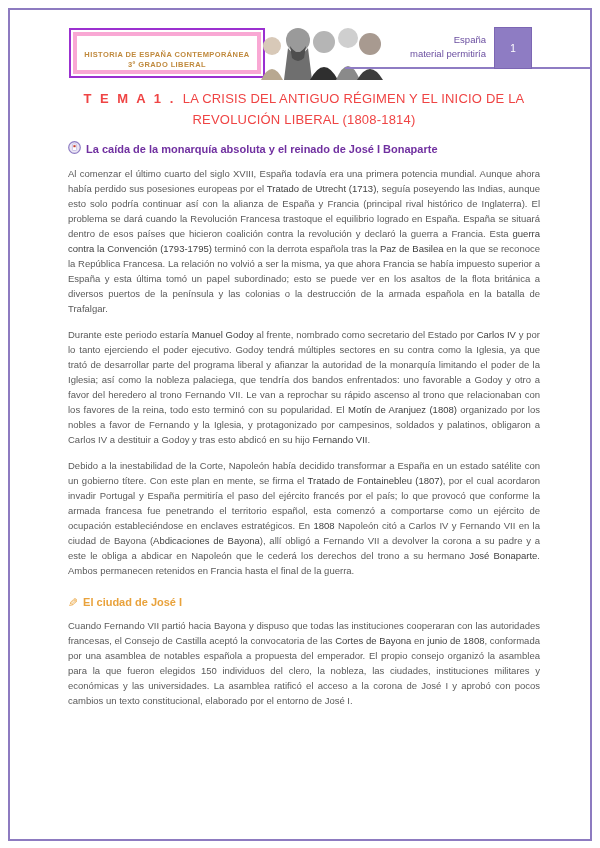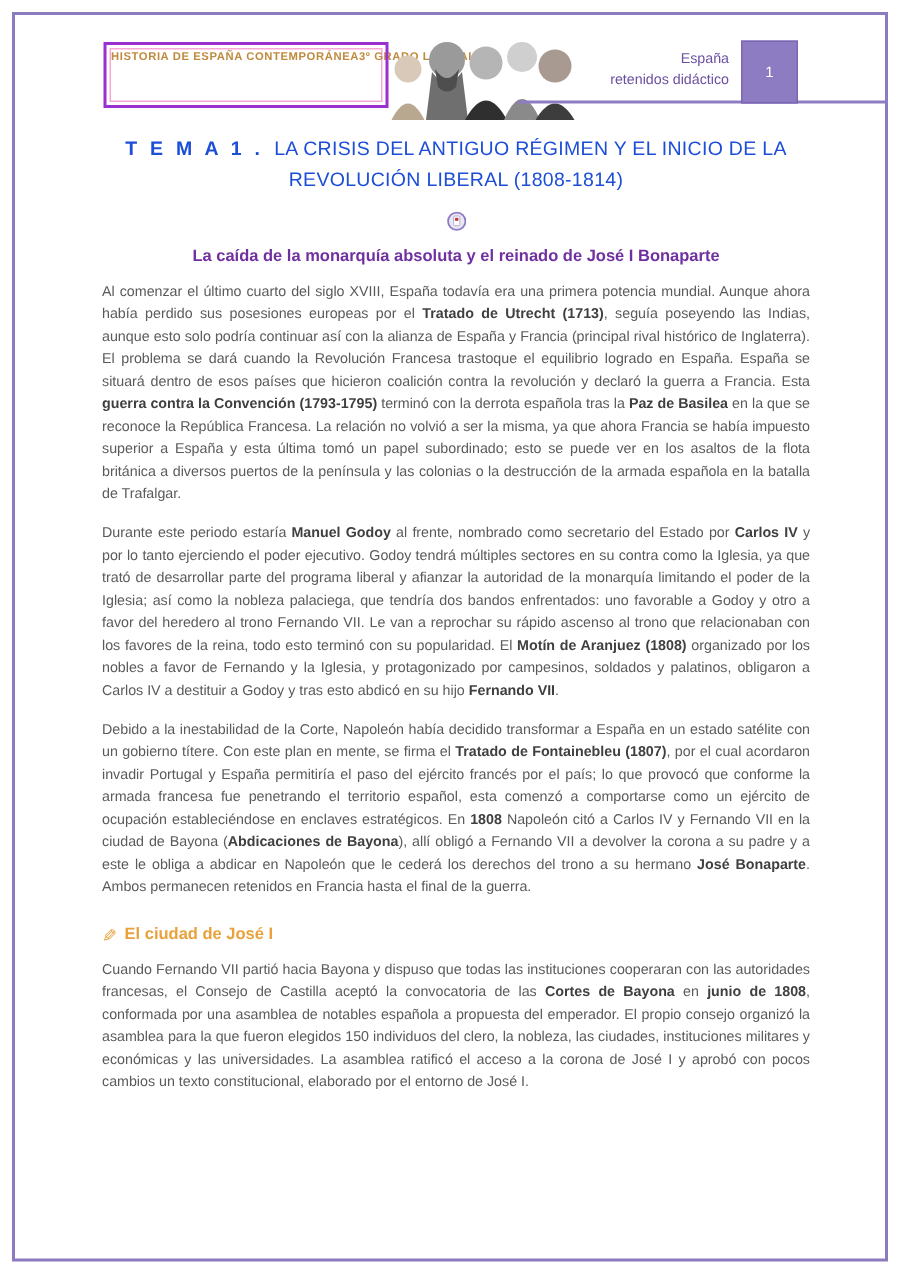--- a/index.html
+++ b/index.html
@@ -7,60 +7,60 @@
     position:relative;width:600px;height:848px;background:#fff;
     font-family:"Liberation Sans",sans-serif;overflow:hidden;
   }
   .page-frame{
     position:absolute;left:8px;top:8px;right:8px;bottom:7px;
     border:2px solid #8d7bc0;pointer-events:none;
   }
   
   .course-box{
     position:absolute;left:73px;top:32px;width:180px;height:34px;
-    border:1px solid #f9a8d4;outline:2px solid #9b30d0;outline-offset:2px;
-    background:#fff;display:flex;flex-direction:row;justify-content:space-between;
+    border:4px solid #f9a8d4;outline:2px solid #9b30d0;outline-offset:2px;
+    background:#fff;display:flex;flex-direction:column;justify-content:flex-end;
     text-align:center;
   }
   .course-box .cl{
     font-size:7.5px;font-weight:bold;color:#c08a3e;
     letter-spacing:.4px;line-height:10px;white-space:nowrap;
   }
   .collage{position:absolute;left:260px;top:24px;width:124px;height:56px;}
   .hdr-right-text{
     position:absolute;left:330px;top:33px;width:156px;text-align:right;
     color:#6b4fa0;font-size:9.5px;line-height:14px;
   }
   .hdr-line{position:absolute;left:345px;top:67px;width:247px;height:2px;background:#8e7cc3;}
   .page-num{
     position:absolute;left:494px;top:27px;width:36px;height:40px;
     background:#8e7cc3;border:1px solid #7c66b3;
     color:#fff;font-size:10px;display:flex;align-items:center;justify-content:center;
   }
   
   .content{position:absolute;left:68px;top:88px;width:472px;}
-  .doc-title{text-align:center;color:#1d4ed8;font-size:13px;line-height:21px;margin:0 0 11px 0;}
+  .doc-title{text-align:center;color:#ef4444;font-size:13px;line-height:21px;margin:0 0 11px 0;}
   .doc-title .prefix{font-weight:bold;letter-spacing:2.5px;margin-right:7px;}
   .doc-title .rest{font-weight:normal;letter-spacing:.2px;}
   .section-heading{
     display:flex;align-items:center;gap:5px;
     font-size:11px;font-weight:bold;margin:0 0 8px 0;line-height:15px;
   }
-  .h-purple{color:#7030a0;flex-direction:column;}
+  .h-purple{color:#7030a0;}
   .h-orange{color:#e9a23b;}
   .sec2{margin-top:17px;}
   .pencil{
     font-size:12px;color:#e9a23b;display:inline-block;
     transform:scaleX(-1);line-height:12px;font-weight:normal;
   }
   p.body{
     font-size:9.5px;line-height:15px;color:#5a5a5a;
     text-align:justify;margin:0 0 11px 0;
   }
-  p.body .b{font-weight:bold;color:#3f3f3f;}
+  p.body .b{font-weight:normal;color:#3f3f3f;}
 </style>
 </head>
 <body>
 
 <div class="page">
   <div class="page-frame"></div>
 
   <div class="course-box">
     <div class="cl">HISTORIA DE ESPAÑA CONTEMPORÁNEA</div>
     <div class="cl">3º GRADO LIBERAL</div>
@@ -88,21 +88,21 @@
       </g>
       <g>
         <circle cx="110" cy="20" r="11" fill="#a89a90"></circle>
         <path d="M97 56 Q110 34 123 56 Z" fill="#3d3d3d"></path>
       </g>
     </svg>
   </div>
 
   <div class="hdr-right-text">
     <div>España</div>
-    <div>retenidos didáctico</div>
+    <div>material permitiría</div>
   </div>
   <div class="hdr-line"></div>
   <div class="page-num">1</div>
 
   <div class="content">
 
     <h1 class="doc-title">
       <span class="prefix">T E M A  1 .</span><span class="rest">LA CRISIS DEL ANTIGUO RÉGIMEN Y EL INICIO DE LA REVOLUCIÓN LIBERAL (1808-1814)</span>
     </h1>
 

